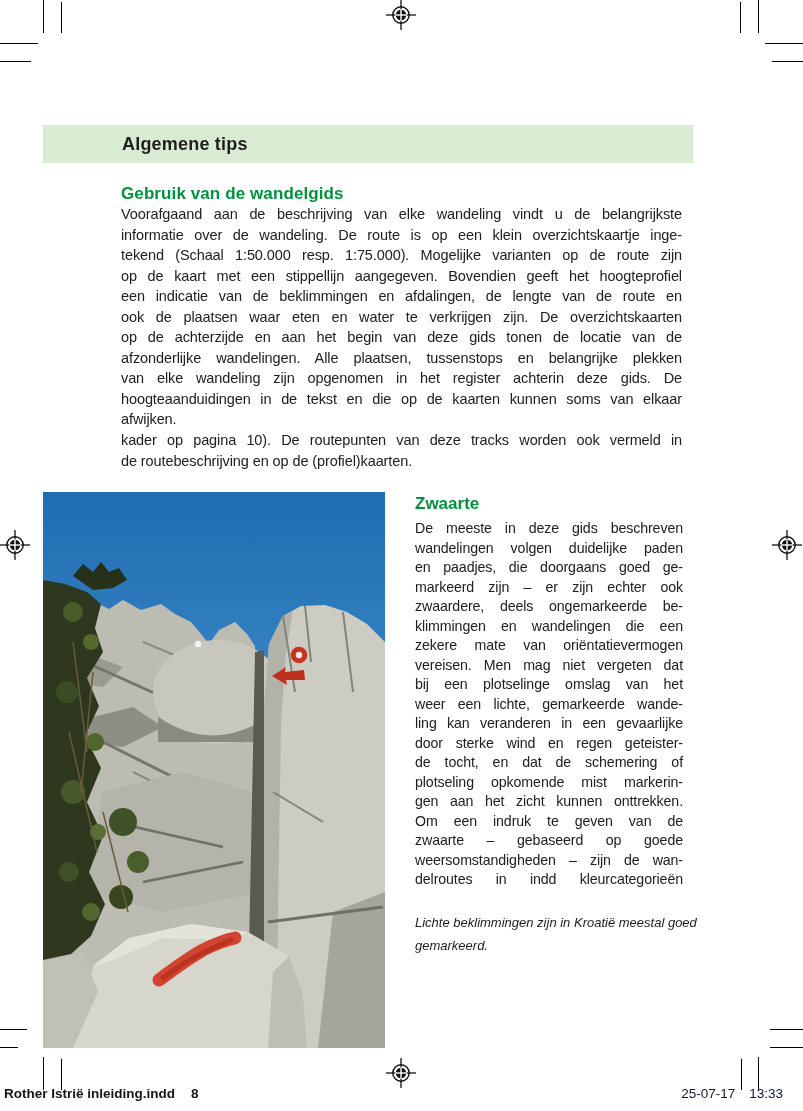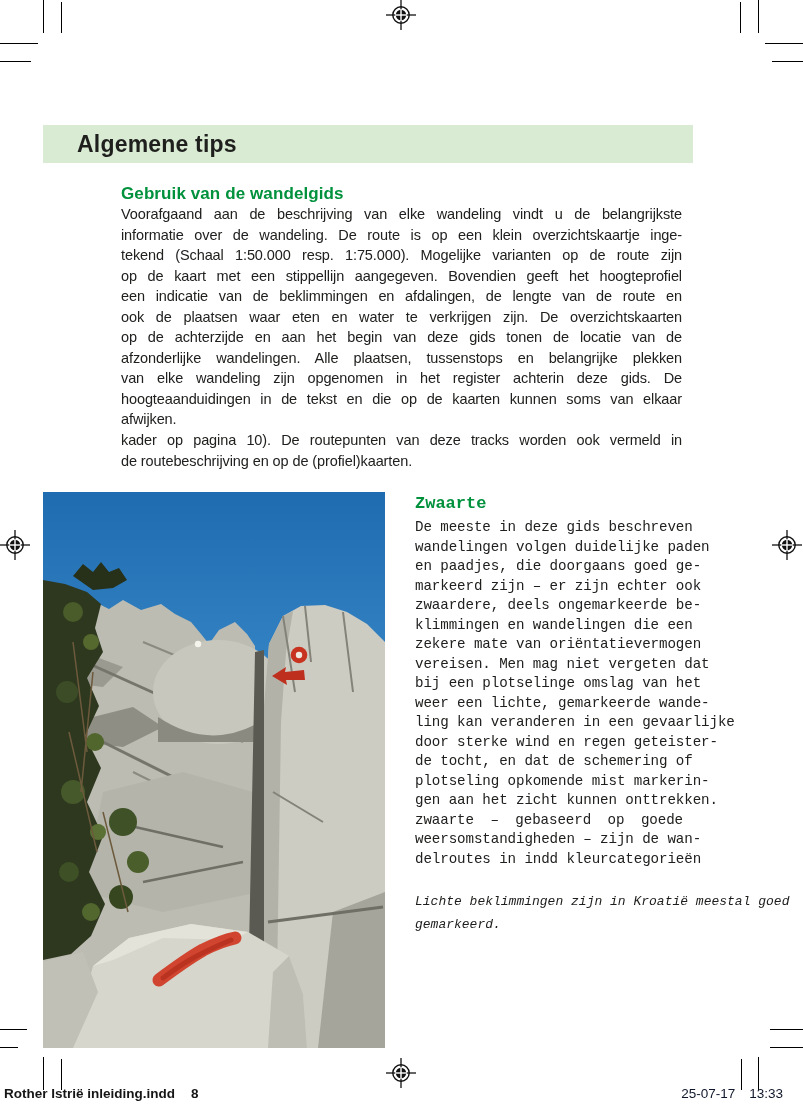--- a/index.html
+++ b/index.html
@@ -7,36 +7,36 @@
     position:relative;width:803px;height:1111px;background:#ffffff;overflow:hidden;
     font-family:"Liberation Sans", sans-serif;color:#1d1d1b;
   }
   .crop{position:absolute;background:#000;}
   .regmark{position:absolute;}
   .band{
     position:absolute;left:43px;top:125px;width:650px;height:38px;
     background:#d9ecd3;
   }
   .band-title{
-    padding-left:34px;line-height:38px;font-size:23px;font-weight:700;color:#1f1f1d;
+    padding-left:79px;line-height:38px;font-size:18px;font-weight:700;color:#1f1f1d;
     letter-spacing:0.2px;
   }
   .sec-heading{
     position:absolute;left:121px;font-size:17px;font-weight:700;color:#00913d;
     letter-spacing:0.1px;
   }
   .bodyblock{
     position:absolute;left:121px;width:561px;
     font-size:14.5px;line-height:20.5px;letter-spacing:-0.1px;color:#20201e;
   }
   .tline{text-align:justify;text-align-last:justify;white-space:nowrap;}
   .tline.last{text-align-last:left;}
   .photo{position:absolute;left:43px;top:492px;width:342px;height:556px;display:block;}
   .col{
-    position:absolute;left:415px;top:494px;width:268px;color:#20201e;font-family:Liberation Mono, monospace;
+    position:absolute;left:415px;top:494px;width:268px;color:#20201e;
   }
   .col .sec-heading-inline{
     font-size:17px;font-weight:700;color:#00913d;margin:0 0 5px 0;
   }
   .colblock{
     font-size:14.2px;line-height:19.5px;letter-spacing:-0.1px;
   }
   .caption{
     margin-top:21px;font-size:13px;line-height:23px;font-style:italic;color:#1d1d1b;
   }
@@ -201,20 +201,21 @@
         <div class="tline">klimmingen en wandelingen die een</div>
         <div class="tline">zekere mate van oriëntatievermogen</div>
         <div class="tline">vereisen. Men mag niet vergeten dat</div>
         <div class="tline">bij een plotselinge omslag van het</div>
         <div class="tline">weer een lichte, gemarkeerde wande-</div>
         <div class="tline">ling kan veranderen in een gevaarlijke</div>
         <div class="tline">door sterke wind en regen geteister-</div>
         <div class="tline">de tocht, en dat de schemering of</div>
         <div class="tline">plotseling opkomende mist markerin-</div>
         <div class="tline">gen aan het zicht kunnen onttrekken.</div>
+        <div class="tline">Om een indruk te geven van de</div>
         <div class="tline">zwaarte – gebaseerd op goede</div>
         <div class="tline">weersomstandigheden – zijn de wan-</div>
         <div class="tline">delroutes in indd kleurcategorieën</div>
       </div>
     <div class="caption">
         <div class="tline">Lichte beklimmingen zijn in Kroatië meestal goed</div>
         <div class="tline last">gemarkeerd.</div>
       </div>
   </div>
 

